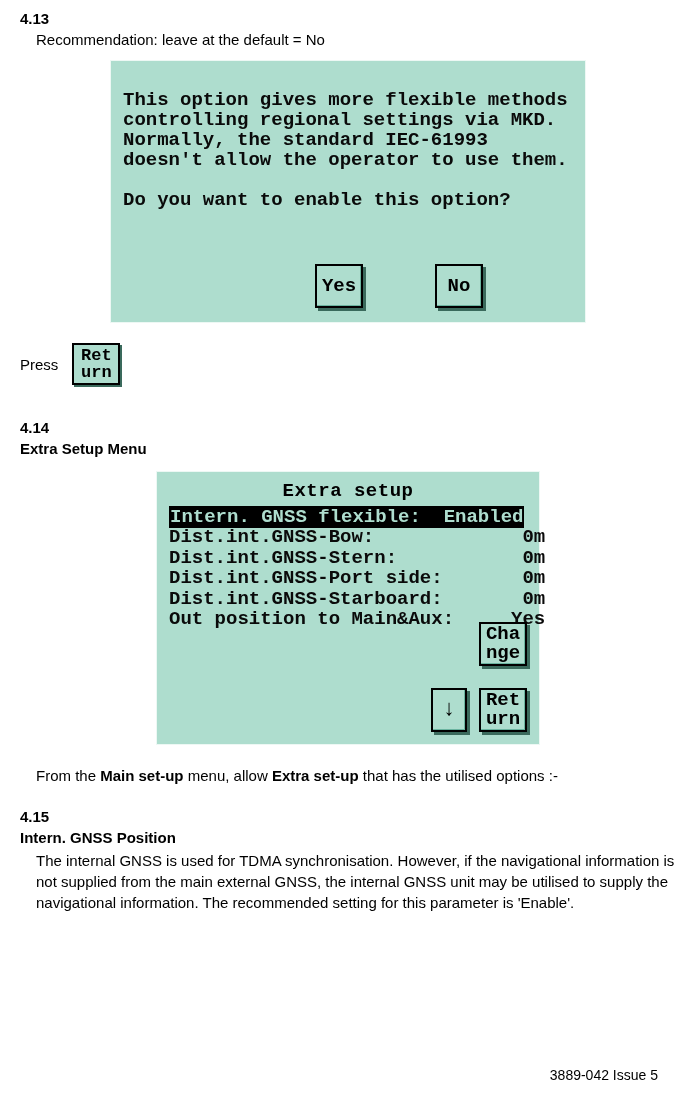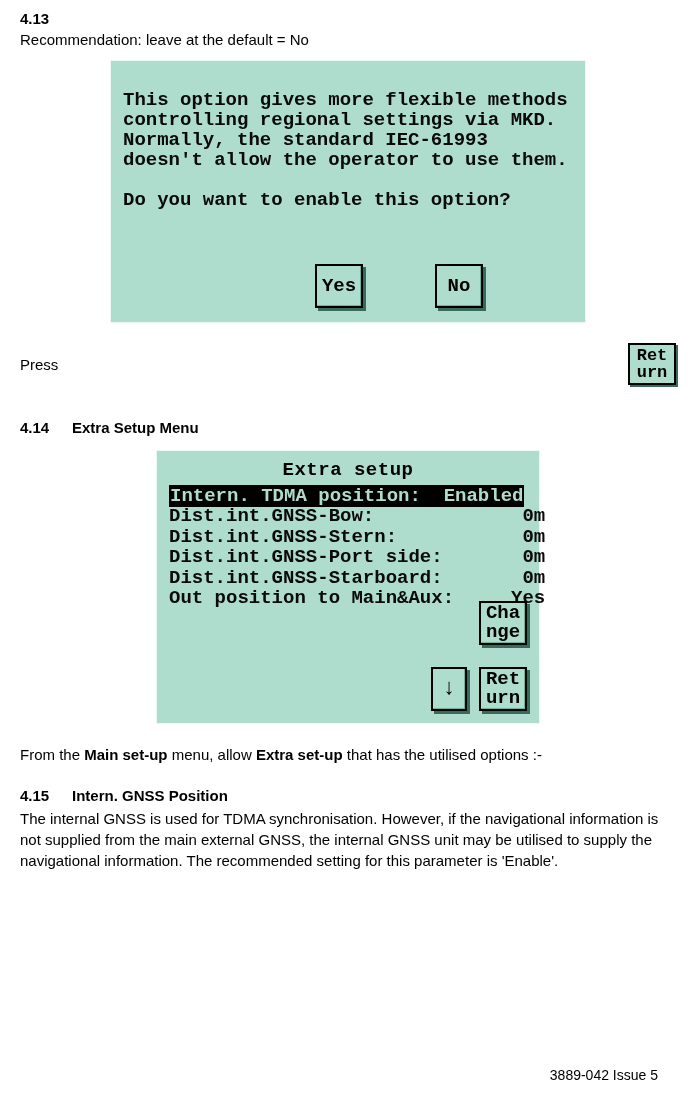--- a/index.html
+++ b/index.html
@@ -15,27 +15,29 @@
       background: #fff;
       width: 694px;
       padding: 8px 18px 8px 20px;
     }
     .heading {
       font-weight: bold;
       margin-bottom: 2px;
     }
     .heading-row {
       display: flex;
+      flex-direction: column;
     }
     .heading-num {
       font-weight: bold;
       min-width: 52px;
     }
     .body-text {
       margin-bottom: 4px;
+      margin-left: 16px;
     }
     .section-gap {
       height: 24px;
     }
     .small-gap {
       height: 16px;
     }
     
     .lcd {
       background: #aeddce;
@@ -84,21 +86,20 @@
       width: 48px;
       height: 42px;
       align-items: center;
       justify-content: center;
       text-align: center;
     }
     .row-flex {
       display: flex;
       align-items: center;
       gap: 14px;
-      justify-content: space-between;
     }
     .highlight {
       background: #000;
       color: #aeddce;
       padding: 0 1px;
     }
     .lcd-title {
       text-align: center;
       font-family: "Courier New", Courier, monospace;
       font-weight: bold;
@@ -160,21 +161,21 @@
 
   <div class="section-gap"></div>
 
   <div class="heading-row">
     <span class="heading-num">4.14</span>
     <span class="heading">Extra Setup Menu</span>
   </div>
 
   <div class="lcd lcd-2">
     <div class="lcd-title">Extra setup</div>
-    <div class="lcd-list"><span class="highlight">Intern. TDMA position:  Enabled</span>
+    <div class="lcd-list"><span class="highlight">Intern. GNSS flexible:  Enabled</span>
 Dist.int.GNSS-Bow:             0m
 Dist.int.GNSS-Stern:           0m
 Dist.int.GNSS-Port side:       0m
 Dist.int.GNSS-Starboard:       0m
 Out position to Main&amp;Aux:     Yes
 </div>
     <div class="lcd-btn lcd-btn-sq" style="right:12px; top:150px;">
         <span style="white-space:pre;">Cha
 nge</span>
       </div>

